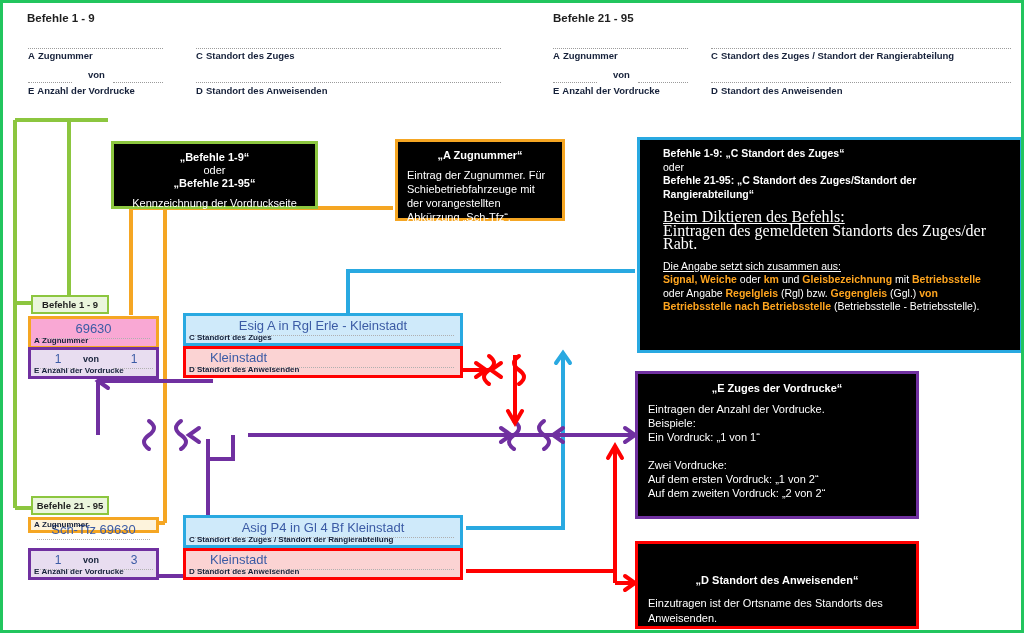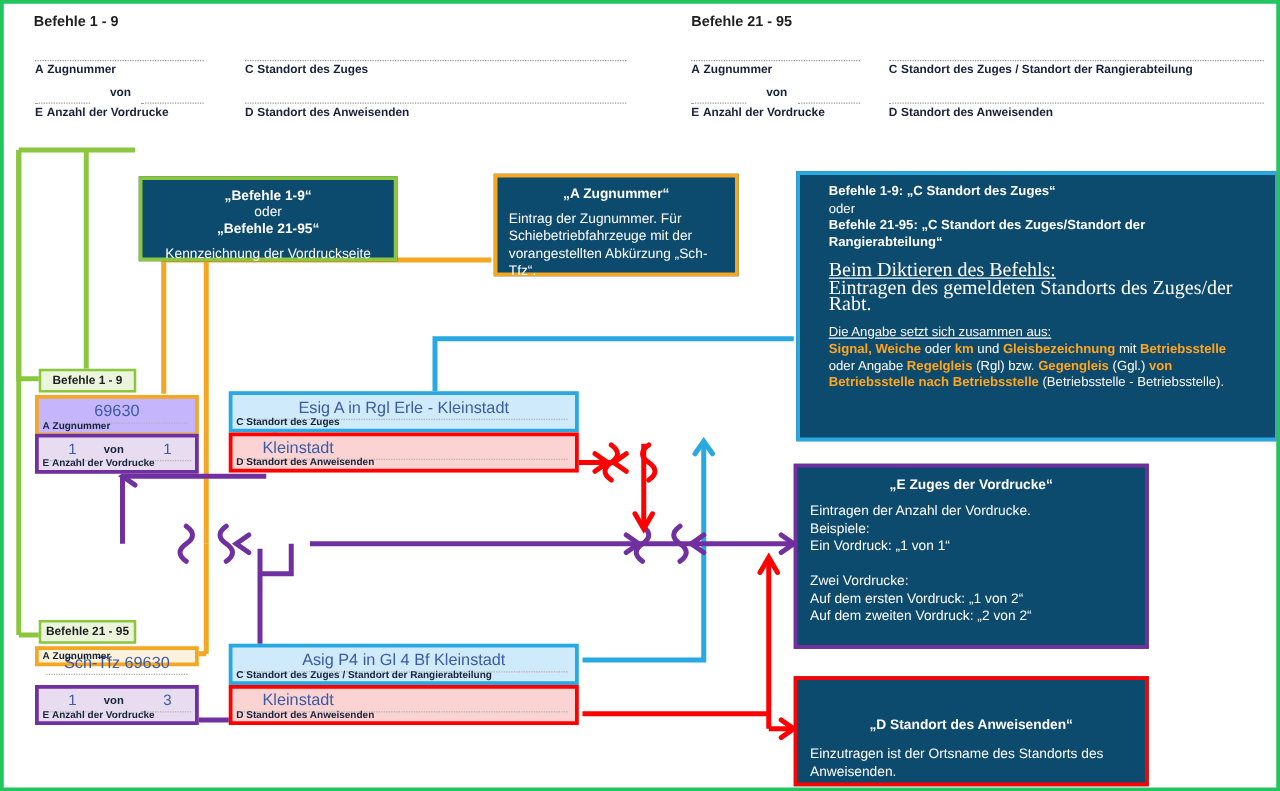--- a/index.html
+++ b/index.html
@@ -8,21 +8,21 @@
   .abs{position:absolute;box-sizing:border-box;}
 
   
   .formhdr{font-size:11.5px;font-weight:bold;color:#1F1F1F;}
   .fline{position:absolute;border-top:1px dotted #9b9b9b;}
   .flab{position:absolute;font-size:9.5px;font-weight:bold;color:#16213A;white-space:nowrap;}
   .flab .ltr{display:inline-block;margin-right:3px;}
   .fvon{position:absolute;font-size:9.5px;font-weight:bold;color:#16213A;}
 
   
-  .callout{position:absolute;background:#0c4a6e;color:#fff;box-sizing:border-box;}
+  .callout{position:absolute;background:#000000;color:#fff;box-sizing:border-box;}
   .callout .ttl{display:block;text-align:center;font-weight:bold;}
   .callout .bdy{display:block;}
 
   
   .fbox{position:absolute;box-sizing:border-box;}
   .fbox .val{position:absolute;left:0;right:0;text-align:center;color:#3B5BA5;font-weight:normal;}
   .fbox .cap{position:absolute;left:3px;bottom:1px;font-size:8px;font-weight:bold;color:#16213A;white-space:nowrap;}
   .fbox .vline{position:absolute;border-top:1px dotted #b0b0b0;}
 
   .tagbox{position:absolute;box-sizing:border-box;border:2px solid #8CC63F;background:#EAF5DC;
@@ -156,21 +156,21 @@
 
   <div class="callout" style="left:108px;top:138px;width:207px;height:68px;border:3px solid #8CC63F;padding:7px 8px;">
     <div style="text-align:center;font-size:11px;line-height:13px;">
       <span style="font-weight:bold;">„Befehle 1-9“</span><br>
       <span>oder</span><br>
       <span style="font-weight:bold;">„Befehle 21-95“</span>
     </div>
     <div style="text-align:center;font-size:11px;margin-top:7px;">Kennzeichnung der Vordruckseite</div>
   </div>
 
-  <div class="callout" style="left:392px;top:136px;width:196px;height:82px;border:3px solid #F5A623;padding:7px 9px;">
+  <div class="callout" style="left:392px;top:136px;width:170px;height:82px;border:3px solid #F5A623;padding:7px 9px;">
     <div class="ttl" style="font-size:11px;">„A Zugnummer“</div>
     <div class="bdy" style="font-size:11px;line-height:14px;margin-top:7px;">Eintrag der Zugnummer. Für Schiebetriebfahrzeuge mit der vorangestellten Abkürzung „Sch-Tfz“.</div>
   </div>
 
   <div class="callout" style="left:634px;top:134px;width:386px;height:216px;border:3px solid #29A9E1;padding:7px 23px;">
     <div style="font-size:10.5px;line-height:13.5px;">
       <span style="font-weight:bold;">Befehle 1-9: „C Standort des Zuges“</span><br>
       <span>oder</span><br>
       <span style="font-weight:bold;">Befehle 21-95: „C Standort des Zuges/Standort der Rangierabteilung“</span>
     </div>
@@ -199,21 +199,21 @@
 
   <div class="callout" style="left:632px;top:538px;width:284px;height:88px;border:3px solid #FF0000;padding:20px 10px;">
     <div class="ttl" style="font-size:11px;margin-top:10px;">„D Standort des Anweisenden“</div>
     <div class="bdy" style="font-size:11px;line-height:15px;margin-top:10px;">Einzutragen ist der Ortsname des Standorts des Anweisenden.</div>
   </div>
 
   <div class="tagbox" style="left:28px;top:292px;width:78px;height:19px;">
     <span>Befehle 1 - 9</span>
   </div>
 
-  <div class="fbox" style="left:25px;top:313px;width:131px;height:33px;border:3px solid #F5A623;background:#c4b5fd;">
+  <div class="fbox" style="left:25px;top:313px;width:131px;height:33px;border:3px solid #F5A623;background:#f9a8d4;">
     <div class="vline" style="left:6px;right:6px;top:19px;"></div>
     <div class="val" style="top:2px;font-size:13px;">69630</div>
     <div class="cap">
       <span class="ltr">A</span>&nbsp;<span>Zugnummer</span>
     </div>
   </div>
 
   <div class="fbox" style="left:25px;top:344px;width:131px;height:32px;border:3px solid #7030A0;background:#E8DDF0;">
     <div class="vline" style="left:6px;width:40px;top:18px;"></div>
     <div class="vline" style="left:82px;width:40px;top:18px;"></div>

